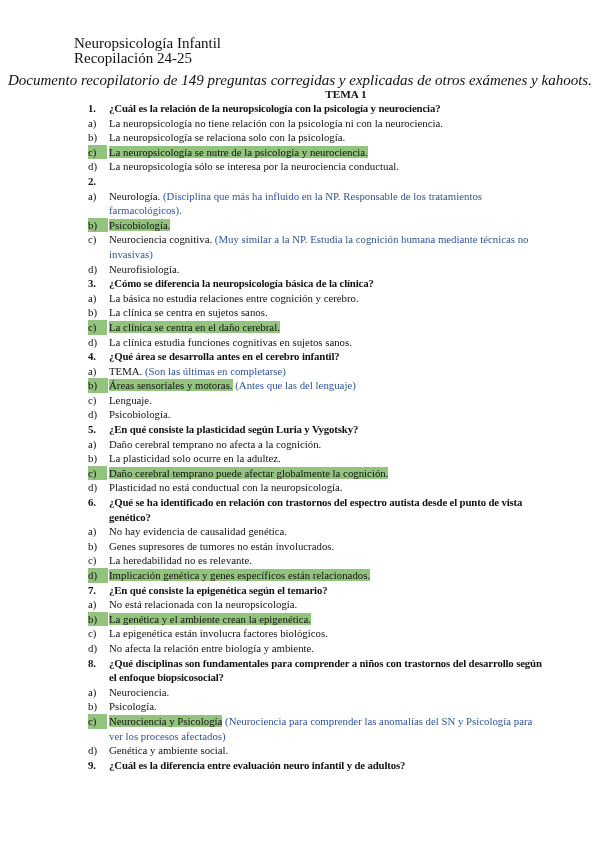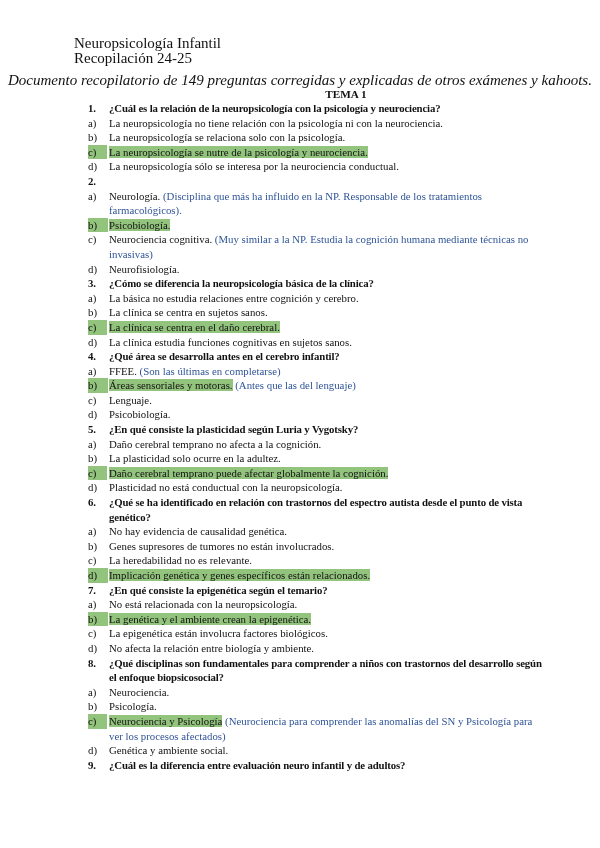--- a/index.html
+++ b/index.html
@@ -36,21 +36,21 @@
       <div class="row"><span class="mk">a)</span><span>Neurología.</span> <span class="note">(Disciplina que más ha influido en la NP. Responsable de los tratamientos farmacológicos).</span></div>
       <div class="row"><span class="mk hl" style="padding-right: 11px;">b)</span><span class="hl">Psicobiología.</span></div>
       <div class="row"><span class="mk">c)</span><span>Neurociencia cognitiva.</span> <span class="note">(Muy similar a la NP. Estudia la cognición humana mediante técnicas no invasivas)</span></div>
       <div class="row"><span class="mk">d)</span><span>Neurofisiología.</span></div>
       <div class="row q"><span class="mk">3.</span><span>¿Cómo se diferencia la neuropsicología básica de la clínica?</span></div>
       <div class="row"><span class="mk">a)</span><span>La básica no estudia relaciones entre cognición y cerebro.</span></div>
       <div class="row"><span class="mk">b)</span><span>La clínica se centra en sujetos sanos.</span></div>
       <div class="row"><span class="mk hl" style="padding-right: 11px;">c)</span><span class="hl">La clínica se centra en el daño cerebral.</span></div>
       <div class="row"><span class="mk">d)</span><span>La clínica estudia funciones cognitivas en sujetos sanos.</span></div>
       <div class="row q"><span class="mk">4.</span><span>¿Qué área se desarrolla antes en el cerebro infantil?</span></div>
-      <div class="row"><span class="mk">a)</span><span>FFEE.</span> <span class="note">(Son las últimas en completarse)</span></div>
+      <div class="row"><span class="mk">a)</span><span>TEMA.</span> <span class="note">(Son las últimas en completarse)</span></div>
       <div class="row"><span class="mk hl" style="padding-right: 11px;">b)</span><span class="hl">Áreas sensoriales y motoras.</span> <span class="note">(Antes que las del lenguaje)</span></div>
       <div class="row"><span class="mk">c)</span><span>Lenguaje.</span></div>
       <div class="row"><span class="mk">d)</span><span>Psicobiología.</span></div>
       <div class="row q"><span class="mk">5.</span><span>¿En qué consiste la plasticidad según Luria y Vygotsky?</span></div>
       <div class="row"><span class="mk">a)</span><span>Daño cerebral temprano no afecta a la cognición.</span></div>
       <div class="row"><span class="mk">b)</span><span>La plasticidad solo ocurre en la adultez.</span></div>
       <div class="row"><span class="mk hl" style="padding-right: 11px;">c)</span><span class="hl">Daño cerebral temprano puede afectar globalmente la cognición.</span></div>
       <div class="row"><span class="mk">d)</span><span>Plasticidad no está conductual con la neuropsicología.</span></div>
       <div class="row q"><span class="mk">6.</span><span>¿Qué se ha identificado en relación con trastornos del espectro autista desde el punto de vista genético?</span></div>
       <div class="row"><span class="mk">a)</span><span>No hay evidencia de causalidad genética.</span></div>

